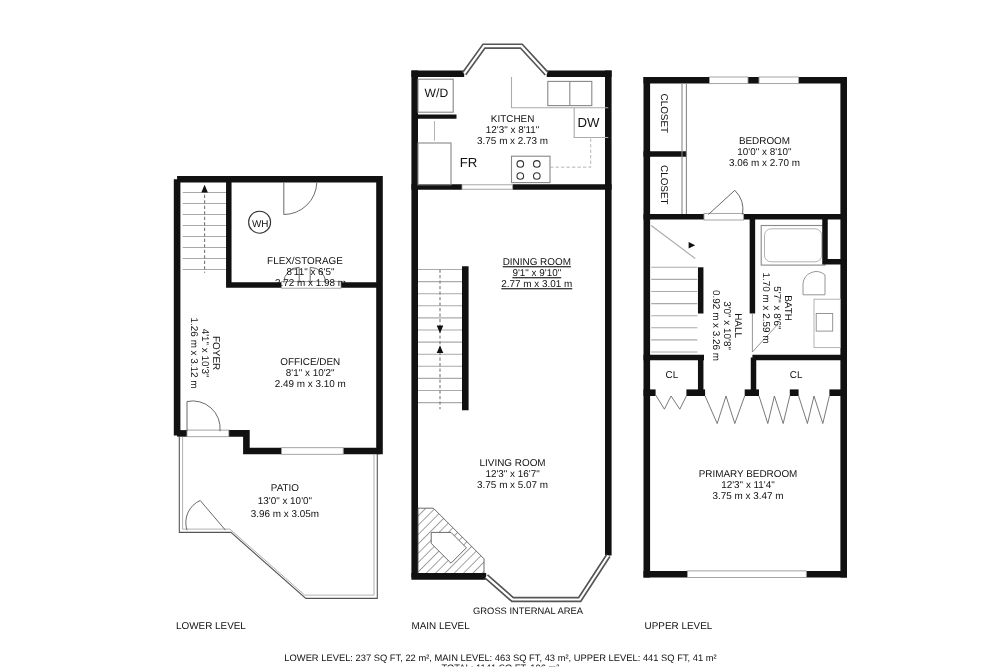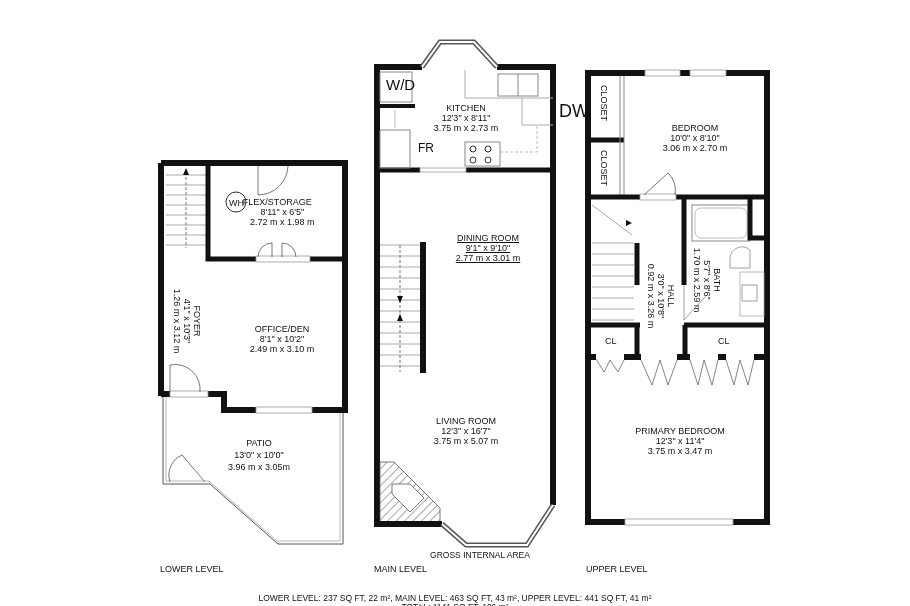--- a/index.html
+++ b/index.html
@@ -1,21 +1,21 @@
 <!DOCTYPE html>
 <html><head>
 <meta charset="utf-8">
 <style>
   html,body{margin:0;padding:0;background:#fff;}
   body{width:910px;height:606px;overflow:hidden;position:relative;font-family:"Liberation Sans",sans-serif;color:#111;}
   svg#plan{position:absolute;left:0;top:0;}
   .lbl{position:absolute;text-align:center;font-size:9px;line-height:10px;color:#111;white-space:nowrap;}
   .lbl div{white-space:nowrap;}
   .rot{transform:rotate(90deg);transform-origin:center center;}
-  .small{font-size:15px;}
+  .small{font-size:11px;}
   .level{position:absolute;font-size:9px;color:#111;margin-top:32px;}
   .footer{position:absolute;left:0;width:910px;text-align:center;font-size:8.5px;line-height:9.5px;}
 </style>
 </head>
 <body>
 
 <svg id="plan" width="910" height="606" viewBox="0 0 910 606">
   <defs>
     <pattern id="hatch" width="6" height="6" patternUnits="userSpaceOnUse" patternTransform="rotate(45)">
       <line x1="0" y1="0" x2="0" y2="6" stroke="#555" stroke-width="1"></line>
@@ -173,21 +173,21 @@
     <path d="M726 360 L734 385 L740 360 L748 385 L754 360" stroke="#666" stroke-width="0.8"></path>
 
     <path d="M585 522 H625" stroke="#111" stroke-width="6"></path>
     <path d="M733 522 H770" stroke="#111" stroke-width="6"></path>
     <rect x="625" y="519" width="108" height="6" fill="#fff" stroke="#999" stroke-width="0.8"></rect>
   </g>
 </svg>
 
 <div class="lbl" style="left:226px;top:197px;">
   <span style="position:absolute;left:3px;top:1px;">WH</span>
-  <div style="padding-left:14px;">FLEX/STORAGE</div>
+  <div style="padding-left:14px;margin-top:35px;">FLEX/STORAGE</div>
   <div style="padding-left:24px;">8'11" x 6'5"</div>
   <div style="padding-left:24px;text-align:right;">2.72 m x 1.98 m</div>
 </div>
 <div class="lbl rot" style="left:147px;top:306px;width:80px;">
   <div>FOYER</div>
   <div>4'1" x 10'3"</div>
   <div>1.26 m x 3.12 m</div>
 </div>
 <div class="lbl" style="left:237px;top:324px;width:90px;">
   <div>OFFICE/DEN</div>
@@ -196,21 +196,21 @@
 </div>
 <div class="lbl" style="left:214px;top:437px;width:90px;line-height:12px;">
   <div>PATIO</div>
   <div>13'0" x 10'0"</div>
   <div>3.96 m x 3.05m</div>
 </div>
 <div class="level" style="left:160px;top:532px;">LOWER LEVEL</div>
 
 <div class="lbl small" style="left:386px;top:80px;">W/D</div>
 <div class="lbl small" style="left:387px;top:143px;font-size:12px;margin-left:31px;">FR</div>
-<div class="lbl small" style="left:525px;top:106px;font-size:18px;margin-left:34px;">DW</div>
+<div class="lbl small" style="left:525px;top:106px;font-size:12px;">DW</div>
 <div class="lbl" style="left:421px;top:103px;width:90px;">
   <div>KITCHEN</div>
   <div>12'3" x 8'11"</div>
   <div>3.75 m x 2.73 m</div>
 </div>
 <div class="lbl" style="left:443px;top:233px;width:90px;text-decoration:underline;">
   <div>DINING ROOM</div>
   <div>9'1" x 9'10"</div>
   <div>2.77 m x 3.01 m</div>
 </div>

